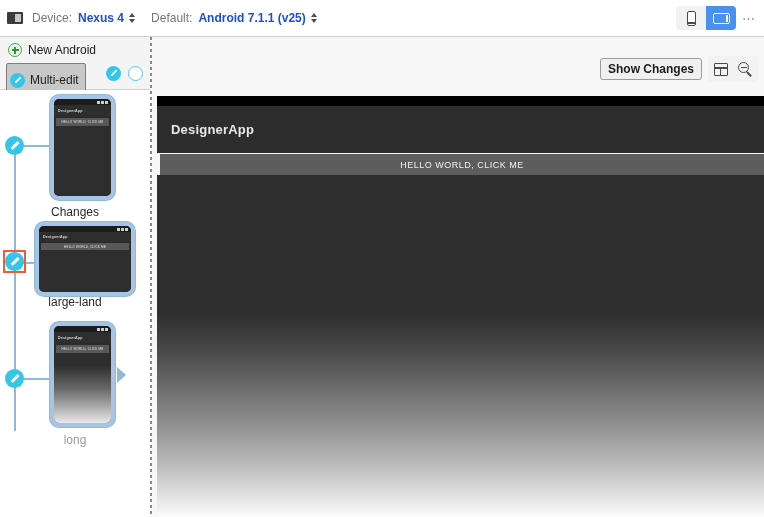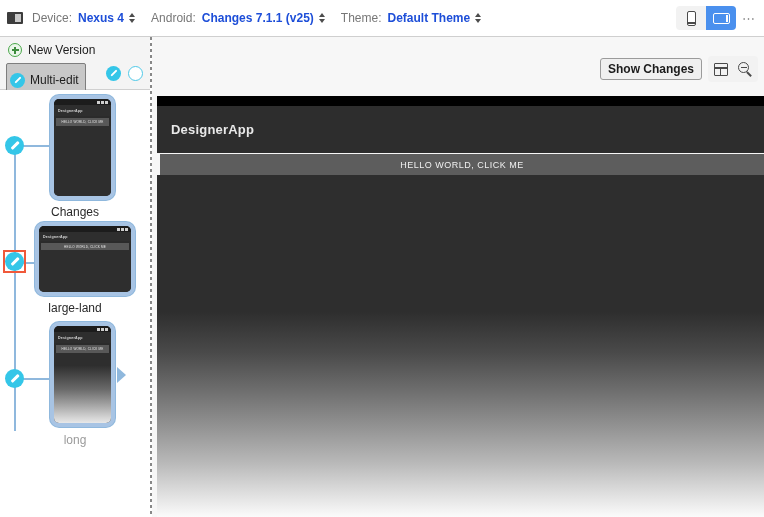--- a/index.html
+++ b/index.html
@@ -291,57 +291,49 @@
       <div class="tb-combo">
         <span class="tb-label">Device:</span>
         <span class="tb-value">Nexus 4</span>
         <span class="spinner">
             <b class="up"></b>
             <b class="dn"></b>
           </span>
       </div>
 
       <div class="tb-combo">
-        <span class="tb-label">Android:</span>
-        <span class="tb-value">Changes 7.1.1 (v25)</span>
+        <span class="tb-label">Default:</span>
+        <span class="tb-value">Android 7.1.1 (v25)</span>
         <span class="spinner">
             <b class="up"></b>
             <b class="dn"></b>
           </span>
       </div>
 
-      <div class="tb-combo">
-        <span class="tb-label">Theme:</span>
-        <span class="tb-value">Default Theme</span>
-        <span class="spinner">
-            <b class="up"></b>
-            <b class="dn"></b>
-          </span>
-      </div>
     </div>
 
     <div class="tb-right">
       <div class="seg-group">
         <div class="seg">
           <span class="glyph-portrait"></span>
         </div>
         <div class="seg active">
           <span class="glyph-landscape"></span>
         </div>
       </div>
       <span class="overflow-dots">⋯</span>
     </div>
   </div>
 
   <div class="left-panel">
 
     <div class="left-head">
       <div class="new-version">
         <span class="plus-circle"></span>
-        <span class="nv-label">New Version</span>
+        <span class="nv-label">New Android</span>
       </div>
 
       <div class="multi-edit-btn">
         <span class="pencil-circle"></span>
         <span class="me-label">Multi-edit</span>
       </div>
 
       <span class="pencil-circle edit-icon-a"></span>
       <span class="circle-empty"></span>
     </div>
@@ -379,21 +371,21 @@
               <span>DesignerApp</span>
             </div>
             <div class="btnbar" style="height:7px;">
               <span>HELLO WORLD, CLICK ME</span>
             </div>
             <div class="body"></div>
           </div>
         </div>
         <div class="sel-box" style="left:3px; top:160px; width:23px; height:23px;"></div>
         <div class="node-dot" style="left:5px; top:162px;"></div>
-        <div class="node-label" style="top:211px;">large-land</div>
+        <div class="node-label" style="top:205px;">large-land</div>
       </div>
 
       <div class="node">
         <div class="thumb gradient" style="left:50px; top:232px; width:65px; height:105px;">
           <div class="thumb-inner">
             <div class="statusbar"></div>
             <div class="appbar">
               <span>DesignerApp</span>
             </div>
             <div class="btnbar">

